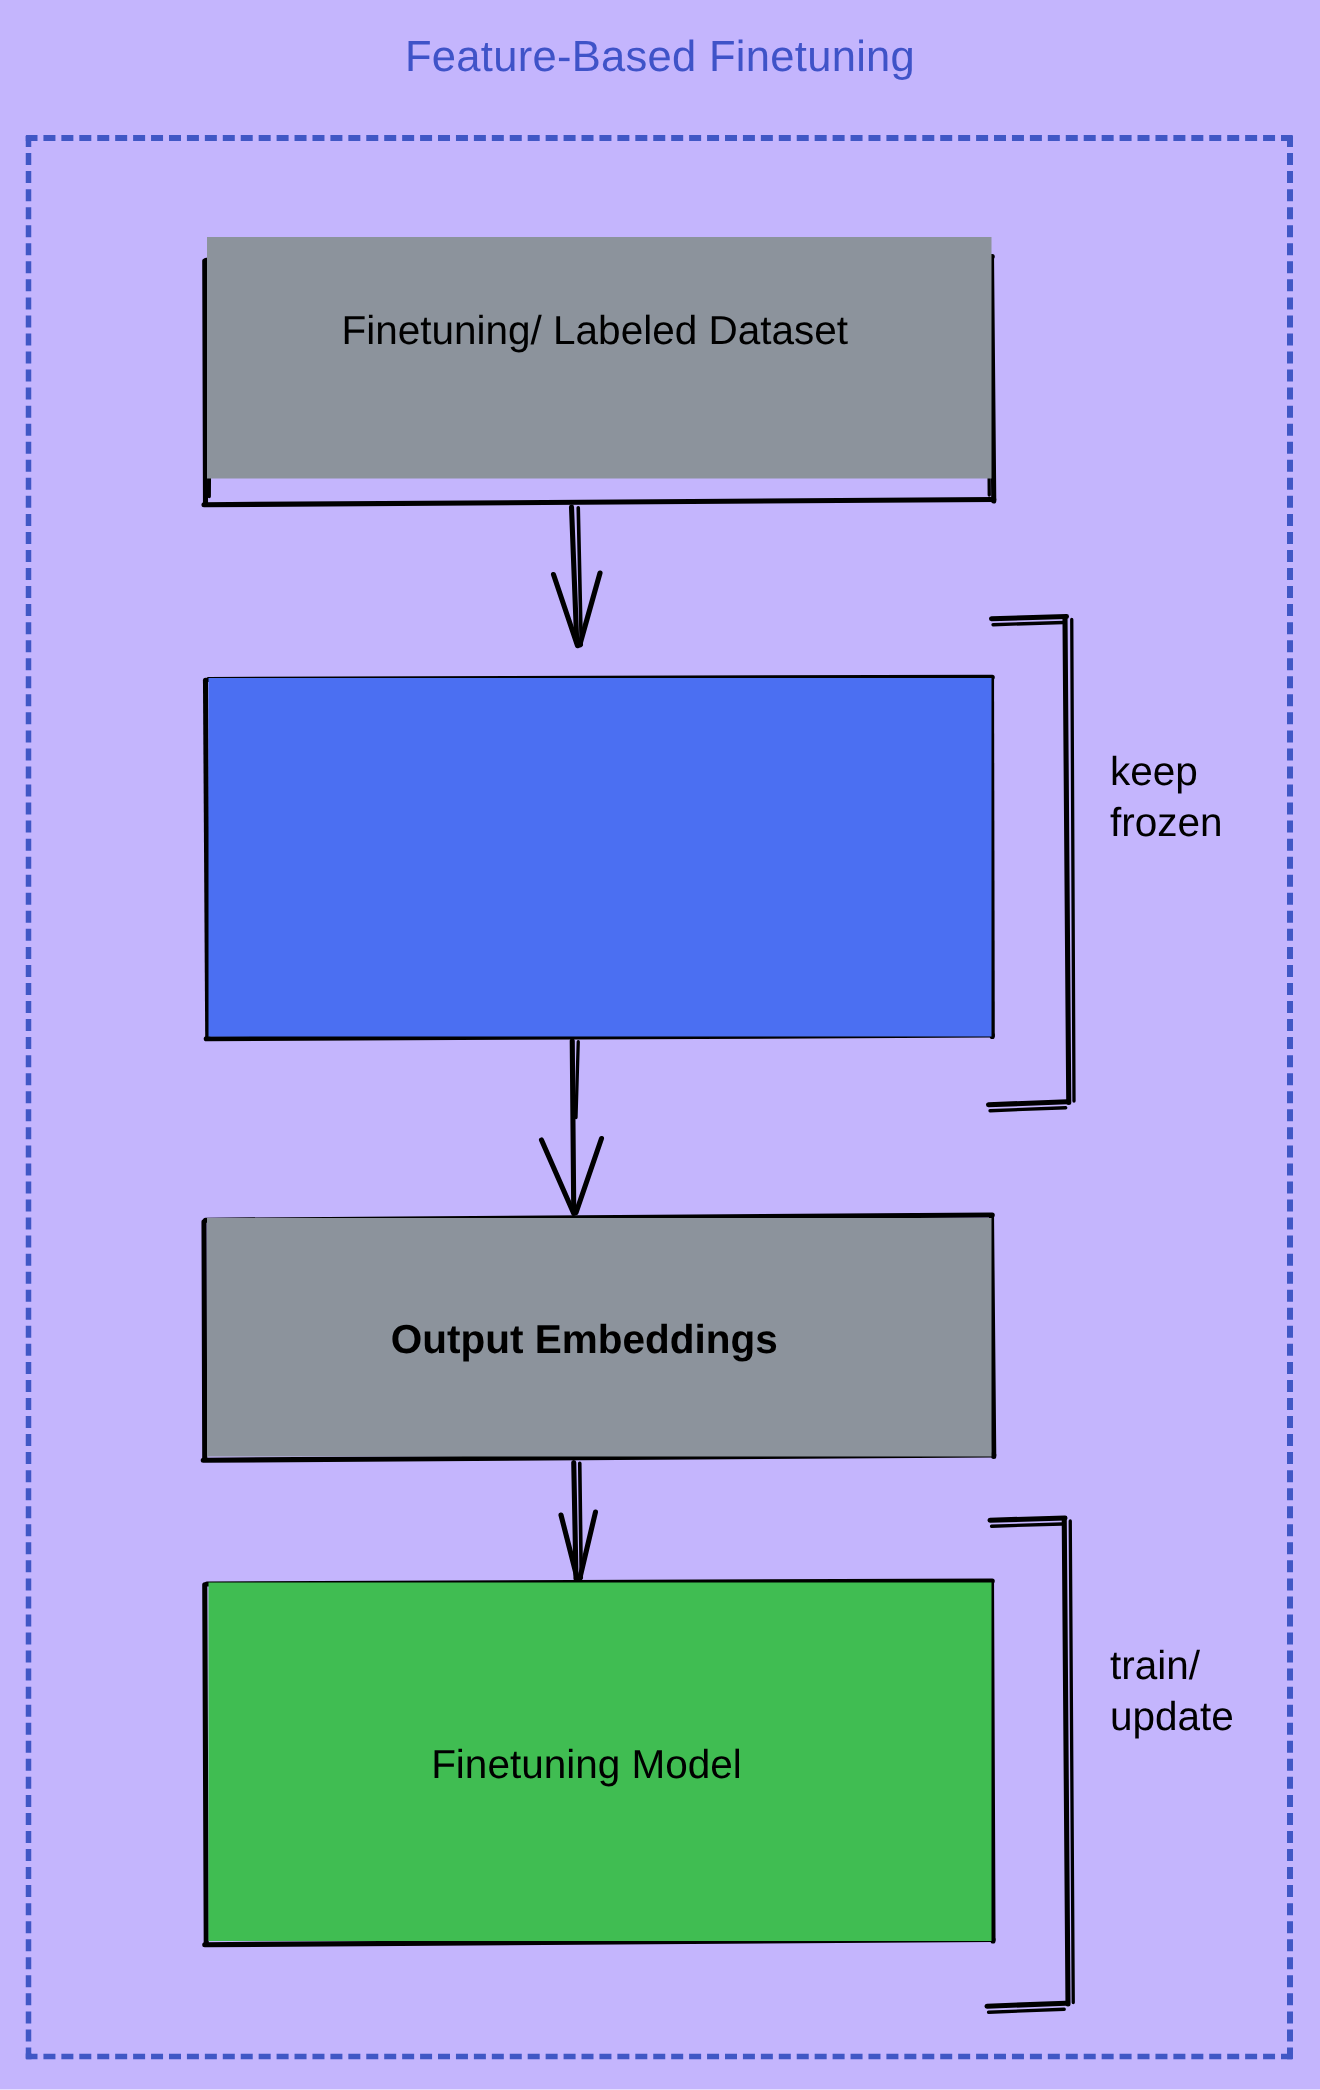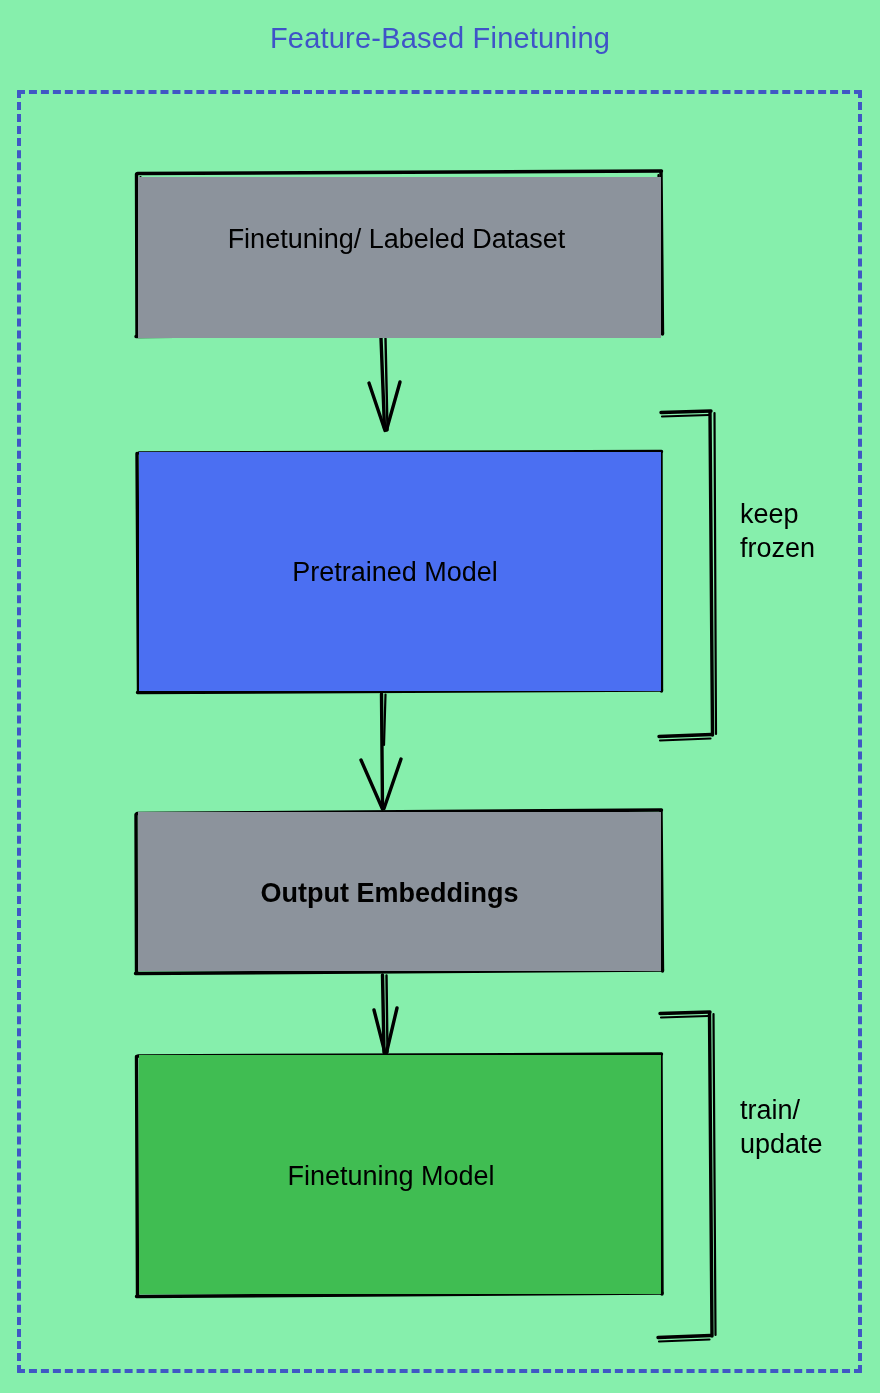--- a/index.html
+++ b/index.html
@@ -9,21 +9,21 @@
     background: #ffffff;
   }
   body {
     font-family: "Liberation Sans", sans-serif;
     -webkit-font-smoothing: antialiased;
   }
   #canvas {
     position: relative;
     width: 880px;
     height: 1393px;
-    background: #86efac;
+    background: #c4b5fd;
     overflow: hidden;
   }
 
   
   #diagram-title {
     position: absolute;
     left: 0;
     top: 22px;
     width: 880px;
     text-align: center;
@@ -70,21 +70,21 @@
     position: absolute;
     left: 0;
     width: 100%;
     text-align: center;
     color: #000000;
     font-size: 27px;
     font-weight: 400;
     white-space: nowrap;
   }
 
-  #node-dataset { left: 138px; top: 177px; width: 523px; height: 161px; }
+  #node-dataset { left: 138px; top: 158px; width: 523px; height: 161px; }
   #node-dataset .fill { background: #8c939c; }
   #node-dataset .node-label { top: 47px; transform: translateX(-3px); }
 
   #node-pretrained { left: 139px; top: 452px; width: 522px; height: 239px; }
   #node-pretrained .fill { background: #4b6ff2; }
   #node-pretrained .node-label { top: 105px; transform: translateX(-5px); }
 
   #node-embeddings { left: 138px; top: 812px; width: 523px; height: 159px; }
   #node-embeddings .fill { background: #8c939c; }
   #node-embeddings .node-label { top: 66px; transform: translateX(-10px); font-weight: bold; }
@@ -194,21 +194,20 @@
     </g>
   </svg>
 
   <div class="node" id="node-dataset">
     <div class="fill"></div>
     <div class="node-label">Finetuning/ Labeled Dataset</div>
   </div>
 
   <div class="node" id="node-pretrained">
     <div class="fill"></div>
-    <div class="node-label">Pretrained Model</div>
   </div>
 
   <div class="node" id="node-embeddings">
     <div class="fill"></div>
     <div class="node-label">Output Embeddings</div>
   </div>
 
   <div class="node" id="node-classifier">
     <div class="fill"></div>
     <div class="node-label">Finetuning Model</div>

